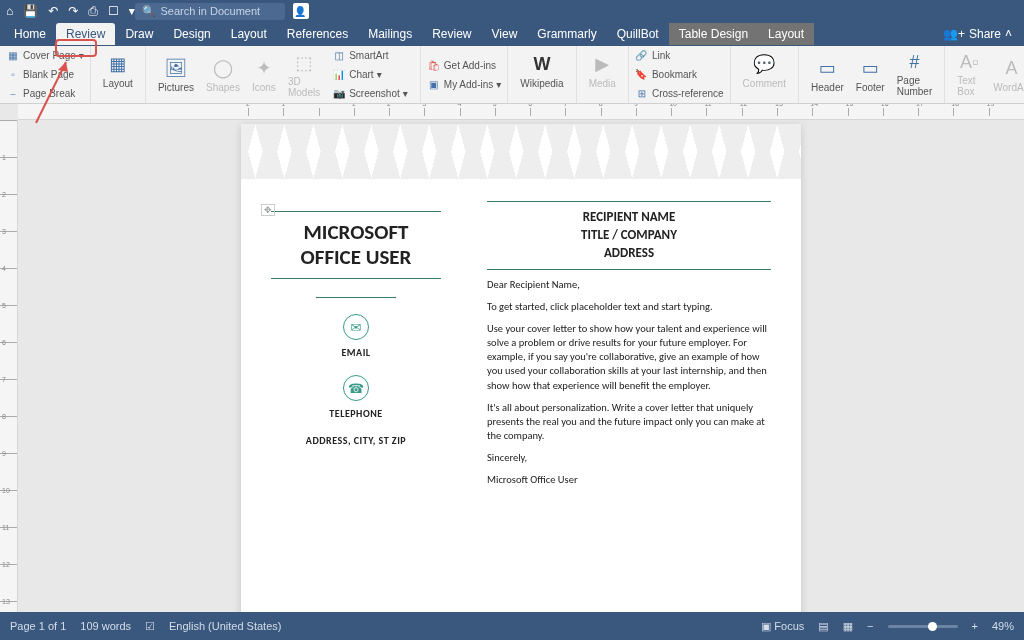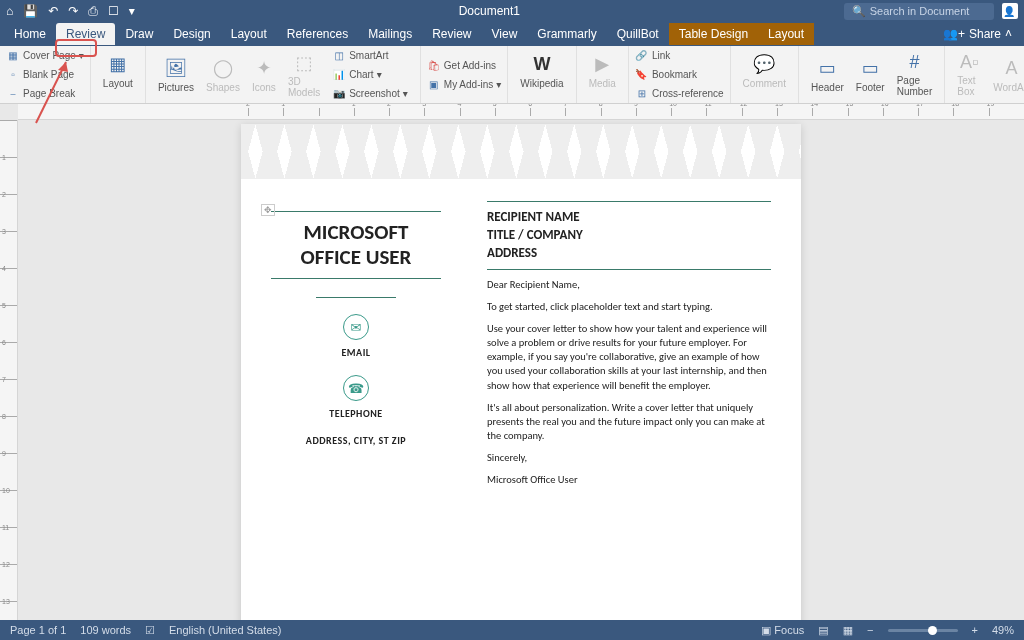--- a/index.html
+++ b/index.html
@@ -8,21 +8,21 @@
 .titlebar { height: 22px; background: #3a587e; display: flex; align-items: center; padding: 0 6px; color: #fff; }
 .titlebar .qat { display: flex; gap: 10px; align-items: center; }
 .titlebar .qat span { cursor: pointer; font-size: 12px; }
 .titlebar .title { flex: 1; text-align: center; font-size: 12px; }
 .titlebar .search { background: #4c6a91; border-radius: 3px; padding: 2px 8px; color: #c7d4e6; font-size: 11px; width: 150px; display: flex; align-items: center; gap: 4px;}
 .titlebar .avatar { width: 16px; height: 16px; background: #fff; border-radius: 2px; margin-left: 8px; display:flex; align-items:center; justify-content:center; font-size:10px; color:#3a587e;}
 
 .menubar { height: 24px; background: #3a587e; display: flex; align-items: center; padding: 0 4px; color: #fff; font-size: 12px; }
 .menubar .tab { padding: 4px 10px; cursor: pointer; }
 .menubar .tab.active { background: #f3f3f3; color: #3a587e; border-radius: 3px 3px 0 0; }
-.menubar .tab.context { background: #a16207; }
+.menubar .tab.context { background: #737373; }
 .menubar .spacer { flex: 1; }
 .menubar .share { display:flex; align-items:center; gap:4px; padding: 0 8px;}
 
 .ribbon { height: 58px; background: #f3f3f3; border-bottom: 1px solid #d0d0d0; display: flex; align-items: stretch; font-size: 10px; color: #555; position:relative;}
 .ribbon .group { display: flex; flex-direction: column; padding: 4px 6px; border-right: 1px solid #e0e0e0; justify-content: flex-start; }
 .ribbon .bigbtn { display: flex; flex-direction: column; align-items: center; justify-content: center; padding: 2px 6px; gap: 2px; cursor: pointer;}
 .ribbon .bigbtn .icn { width: 24px; height: 24px; display:flex; align-items:center; justify-content:center; font-size:18px; color:#4472a8;}
 .ribbon .icn.disabled, .ribbon .bigbtn.disabled { color: #bbb; }
 .ribbon .smallbtn { display:flex; align-items:center; gap:3px; padding: 1px 2px; cursor:pointer; font-size:10px; white-space:nowrap;}
 .ribbon .smallbtn .sicn { width:14px; height:14px; display:inline-flex; align-items:center; justify-content:center; color:#4472a8;}
@@ -46,43 +46,42 @@
 
 .doc-body { display: flex; gap: 46px; font-family: Calibri, sans-serif; }
 .doc-left { width: 170px; text-align: center; padding-top: 14px;}
 .doc-left .hr { border-top: 1px solid #3a7a6a; margin: 8px 0;}
 .doc-left h1 { font-size: 21px; font-weight: 600; color: #222; letter-spacing: 0px; line-height:1.2;}
 .doc-left .icon-circ { width:26px; height:26px; border:1.5px solid #3a9a8a; border-radius:50%; margin: 16px auto 6px auto; display:flex; align-items:center; justify-content:center; color:#3a9a8a; font-size:13px;}
 .doc-left .lbl { font-size: 10px; font-weight:600; color:#222; letter-spacing:0.5px;}
 .doc-left .hr2 { border-top:1px solid #3a7a6a; width:80px; margin: 18px auto 0 auto;}
 .doc-right { flex:1; padding-top: 6px;}
 .doc-right .hr { border-top: 1px solid #3a7a6a; margin: 6px 0;}
-.doc-right .head { text-align:left; font-weight:600; font-size:13px; color:#222; line-height:1.4;}
+.doc-right .head { text-align:center; font-weight:600; font-size:13px; color:#222; line-height:1.4;}
 .doc-right p { font-size: 10.5px; color:#222; margin: 8px 0; line-height:1.35;}
 
-.statusbar { position: absolute; bottom: 0; left: 0; right: 0; height: 20px; background: #3a587e; color: #d4dde9; display: flex; align-items: center; padding: 0 10px; font-size: 11px; gap: 14px;}
+.statusbar { position: absolute; bottom: 0; left: 0; right: 0; height: 28px; background: #3a587e; color: #d4dde9; display: flex; align-items: center; padding: 0 10px; font-size: 11px; gap: 14px;}
 .statusbar .spacer { flex:1;}
 .statusbar .sbtn { cursor:pointer; display:flex; align-items:center; gap:3px;}
 .statusbar .zoom-slider { width:70px; height:3px; background:#6b84a3; position:relative; border-radius:2px;}
 .statusbar .zoom-slider .thumb { position:absolute; left:40px; top:-3px; width:9px; height:9px; background:#fff; border-radius:50%;}
 </style>
 </head>
 <body>
 
 <div class="titlebar">
   <div class="qat">
     <span>⌂</span>
     <span>💾</span>
     <span>↶</span>
     <span>↷</span>
     <span>⎙</span>
     <span>☐</span>
     <span>▾</span>
   </div>
-  <div class="title">Document1</div>
   <div class="search">
       <span>🔍</span>
       <span>Search in Document</span>
     </div>
   <div class="avatar">👤</div>
 </div>
 
 <div class="menubar">
   <div class="tab">Home</div>
   <div class="tab active">Review</div>

